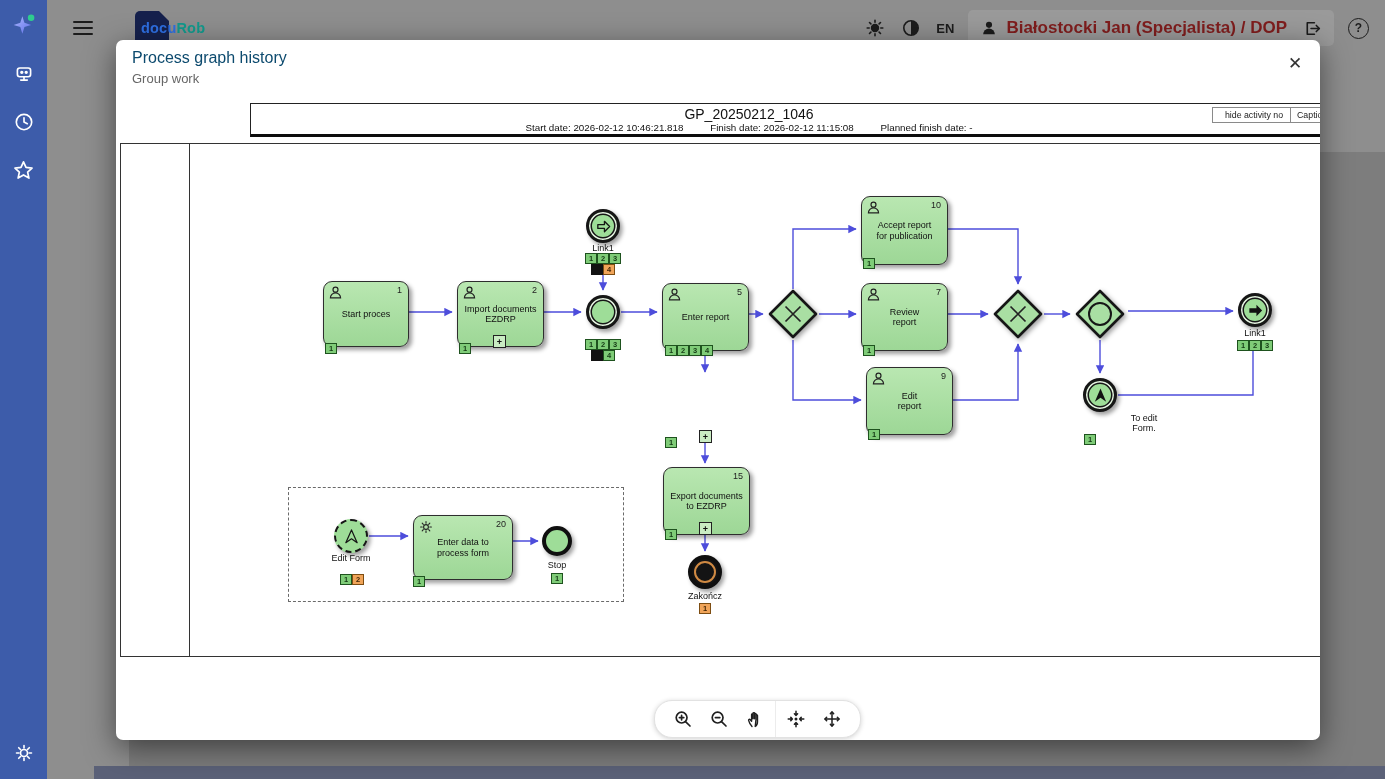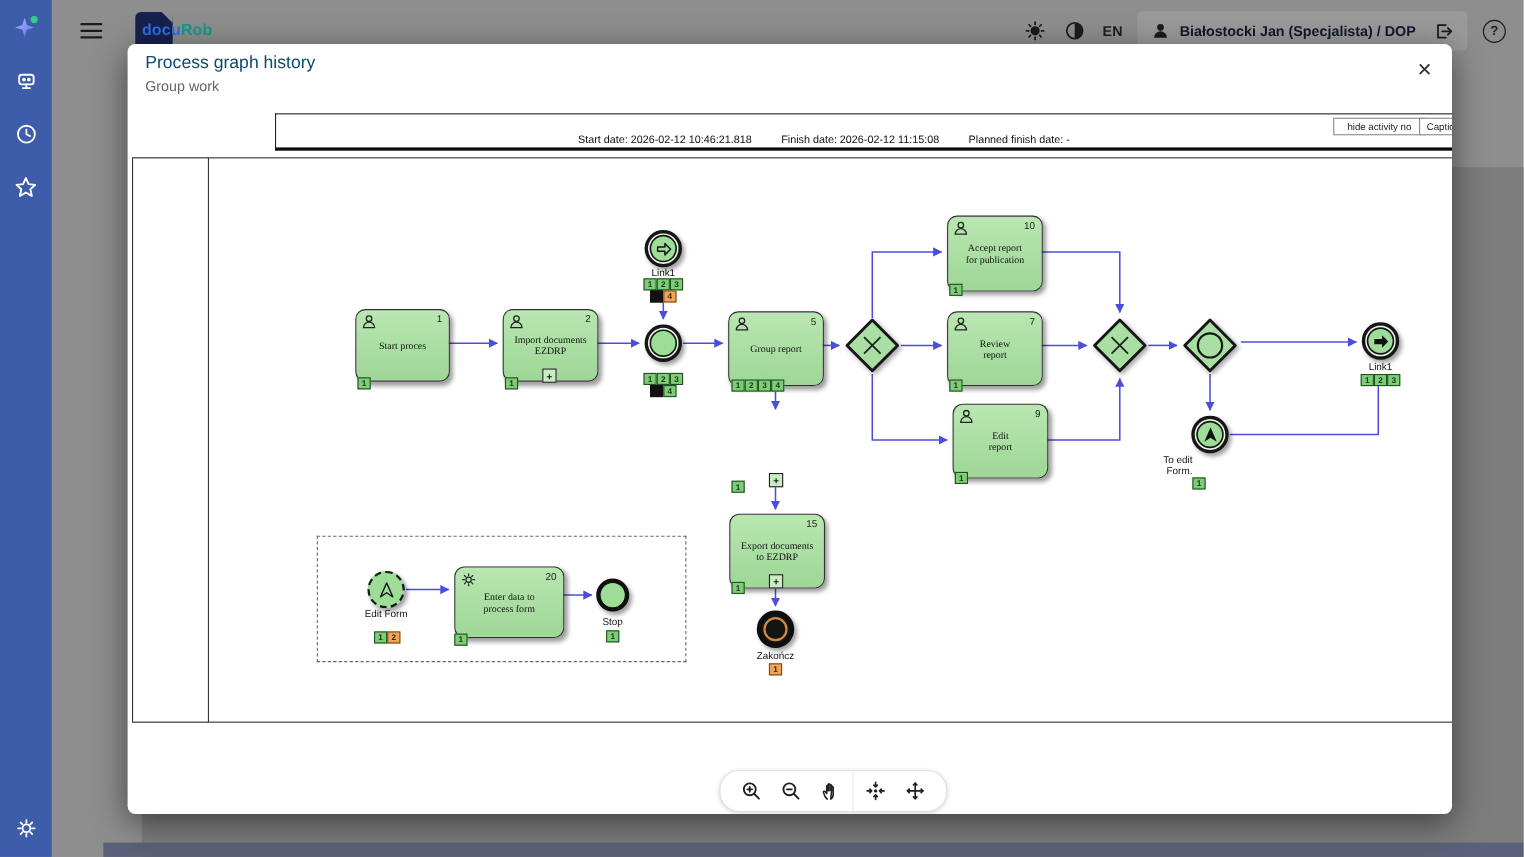--- a/index.html
+++ b/index.html
@@ -8,31 +8,31 @@
   
   .sidebar{position:absolute;left:0;top:0;width:47px;height:779px;background:#3d5caa;z-index:50;
            display:flex;flex-direction:column;align-items:center;}
   .sb-ic{width:24px;height:24px;display:flex;align-items:center;justify-content:center;margin-top:24px;}
   .sb-spacer{flex:1;}
   
   .topbar{position:absolute;left:47px;top:0;right:0;height:56px;background:#8e8e8e;z-index:10;
           display:flex;align-items:center;}
   .burger{width:20px;height:14px;margin-left:26px;display:flex;flex-direction:column;justify-content:space-between;}
   .burger span{display:block;height:2.4px;background:#1c1c1c;border-radius:1px;}
-  .logo{position:relative;width:84px;height:36px;margin-left:30px;}
+  .logo{position:relative;width:84px;height:36px;margin-left:42px;}
   .logo .sq{position:absolute;left:0;top:1px;width:34px;height:34px;background:#16214d;border-radius:5px;}
   .logo .fold{position:absolute;left:24px;top:1px;width:0;height:0;border-left:10px solid transparent;border-top:10px solid #8e8e8e;}
   .logo .txt{position:absolute;left:6px;top:10px;font-size:14.5px;font-weight:700;letter-spacing:.2px;}
   .logo .docu{color:#2e6fe2;}
   .logo .rob{color:#129a8d;}
   .tb-right{margin-left:auto;display:flex;align-items:center;gap:14px;margin-right:16px;justify-content:center;}
   .tb-ic{width:22px;height:22px;display:flex;align-items:center;justify-content:center;}
   .lang{font-size:13px;font-weight:700;color:#1c1c1c;}
   .userchip{display:flex;align-items:center;gap:8px;background:#9a9a9a;border-radius:5px;height:36px;padding:0 12px;}
-  .username{font-size:13px;font-weight:600;color:#0f172a;}
+  .username{font-size:17px;font-weight:600;color:#7f1d1d;}
   .helpcirc{width:19px;height:19px;border:1.8px solid #1c1c1c;border-radius:50%;display:flex;align-items:center;justify-content:center;
             font-size:12px;font-weight:700;color:#1c1c1c;}
   
   .content-bg{position:absolute;left:47px;top:56px;right:0;bottom:0;background:#8e8e8e;}
   .content-card{position:absolute;left:82px;top:96px;width:1292px;height:666px;background:#7d7d7d;border-radius:10px;}
   .bottom-band{position:absolute;left:47px;bottom:0;right:0;height:13px;background:#5b6178;}
   
   .modal{position:absolute;left:116px;top:40px;width:1204px;height:700px;background:#ffffff;border-radius:7px;
          box-shadow:0 8px 30px rgba(0,0,0,.5);z-index:20;overflow:hidden;}
   .m-title{position:absolute;left:16px;top:9px;font-size:16px;color:#0c4a6e;}
@@ -47,21 +47,21 @@
   .dg-dates span{margin:0 12px;}
   .dg-btn{position:absolute;height:14px;background:#fff;border:1px solid #8a8a8a;font-size:8.8px;color:#222;
           display:flex;align-items:center;justify-content:center;padding:0 6px;}
   
   .pool{position:absolute;left:4px;top:103px;width:1210px;height:512px;border:1px solid #333;background:#fff;}
   .lane-col{position:absolute;left:4px;top:103px;width:68px;height:512px;border:1px solid #333;background:#fff;}
   
   .task{position:absolute;background:linear-gradient(#b9e7b1,#9dd796);border:1.6px solid #2e2e2e;border-radius:9px;
         box-shadow:2.5px 3px 4px rgba(0,0,0,.38);}
   .task .lbl{position:absolute;inset:0;display:flex;align-items:center;justify-content:center;text-align:center;
-             font-size:9px;line-height:10.5px;color:#111;padding:2px 6px;font-family:Liberation Serif, serif;}
+             font-size:9px;line-height:10.5px;color:#111;padding:2px 6px;}
   .task .no{position:absolute;top:3px;right:6px;font-size:9px;color:#222;}
   .task .person{position:absolute;left:5px;top:4px;}
   .task .gear{position:absolute;left:5px;top:4px;}
   .plusbox{position:absolute;width:11px;height:11px;border:1px solid #222;background:#c9ecc2;
            display:flex;align-items:center;justify-content:center;font-size:9px;font-weight:700;color:#111;z-index:4;}
   
   .evt{position:absolute;width:34px;height:34px;border-radius:50%;background:#9edd98;border:3px solid #161616;
        box-shadow:inset 0 0 0 1.5px #e8f5e4, inset 0 0 0 3px #161616, 2.5px 3px 4px rgba(0,0,0,.38);
        display:flex;align-items:center;justify-content:center;box-sizing:border-box;}
   .evt.dashed{border:2.6px dashed #161616;box-shadow:2.5px 3px 4px rgba(0,0,0,.38);}
@@ -178,20 +178,21 @@
   <div class="content-card"></div>
   <div class="bottom-band"></div>
 </div>
 
 <section class="modal">
   <div class="m-title">Process graph history</div>
   <div class="m-sub">Group work</div>
   <div class="m-close">✕</div>
 
   <div class="dg-header">
+    <div class="dg-title">GP_20250212_1046</div>
     <div class="dg-dates">
       <span>Start date: 2026-02-12 10:46:21.818</span>
       <span>Finish date: 2026-02-12 11:15:08</span>
       <span>Planned finish date: -</span>
     </div>
   </div>
   <div class="dg-btn" style="left:1096px;top:67px;width:70px;">hide activity no</div>
   <div class="dg-btn" style="left:1174px;top:67px;width:70px;justify-content:flex-start;">Caption</div>
 
   <div class="pool"></div>
@@ -280,21 +281,21 @@
     <span class="badge bk"></span>
     <span class="badge">4</span>
   </div>
 
   <div class="task node-layer" style="left:546px;top:243px;width:85px;height:66px;">
     <svg class="person" width="13" height="13" viewBox="0 0 12 12" fill="none" stroke="#222" stroke-width="1.1">
         <circle cx="6" cy="3.4" r="2.3"></circle>
         <path d="M1.3 11 a4.7 4.7 0 0 1 9.4 0 Z"></path>
       </svg>
     <span class="no">5</span>
-    <div class="lbl">Group report</div>
+    <div class="lbl">Enter report</div>
   </div>
   <div class="brow" style="left:549px;top:305px;">
     <span class="badge">1</span>
     <span class="badge">2</span>
     <span class="badge">3</span>
     <span class="badge">4</span>
   </div>
 
   <svg class="gw node-layer" style="left:652px;top:249px;" viewBox="0 0 50 50">
     <polygon points="25,2 48,25 25,48 2,25" fill="#a9dfa3" stroke="#161616" stroke-width="2.6" stroke-linejoin="round"></polygon>
@@ -357,21 +358,21 @@
     <span class="badge">1</span>
     <span class="badge">2</span>
     <span class="badge">3</span>
   </div>
 
   <div class="evt node-layer" style="left:967px;top:338px;">
     <svg width="17" height="17" viewBox="0 0 18 18">
       <path d="M9 1.5 L15 15.5 L9 11.5 L3 15.5 Z" fill="#111"></path>
     </svg>
   </div>
-  <div class="evt-lbl" style="left:928px;top:374px;width:40px;text-align:right;">To edit Form.</div>
+  <div class="evt-lbl" style="left:1008px;top:374px;width:40px;">To edit Form.</div>
   <div class="brow" style="left:968px;top:394px;">
       <span class="badge">1</span>
     </div>
 
   <div class="plusbox" style="left:583px;top:390px;">+</div>
   <div class="brow" style="left:549px;top:397px;">
       <span class="badge">1</span>
     </div>
 
   <div class="task node-layer" style="left:547px;top:427px;width:85px;height:66px;">

